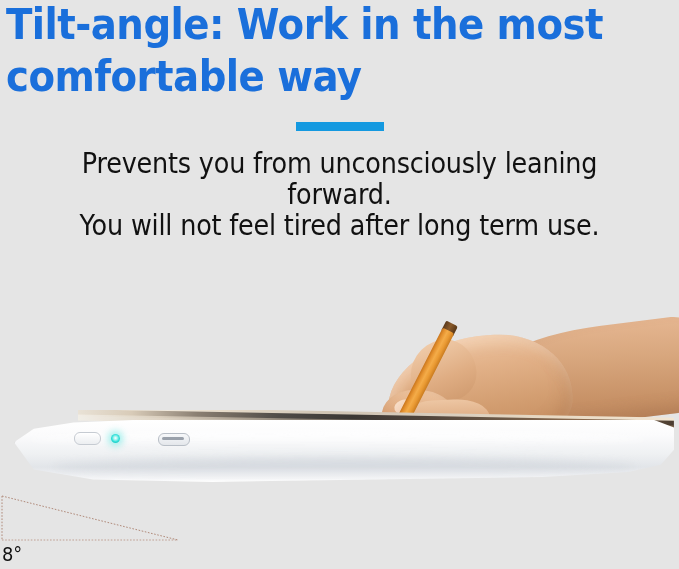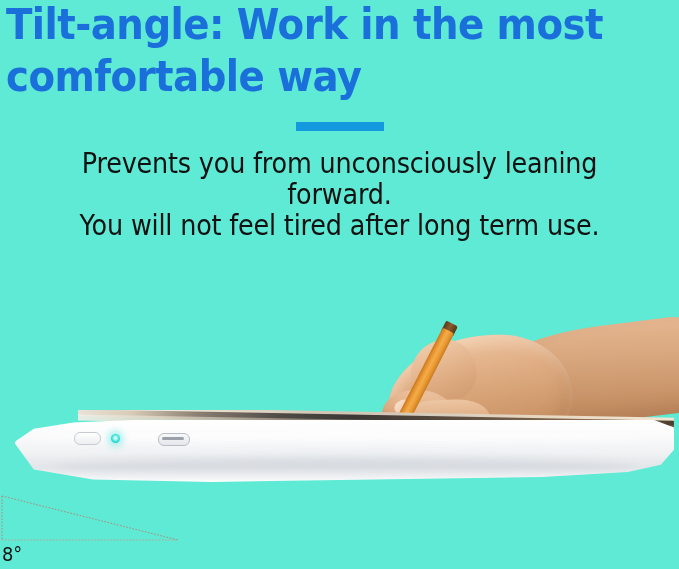--- a/index.html
+++ b/index.html
@@ -12,21 +12,21 @@
     height: 569px;
     position: relative;
     overflow: hidden;
     font-family: "Liberation Sans", sans-serif;
     -webkit-font-smoothing: antialiased;
   }
 
   .page {
     position: absolute;
     inset: 0;
-    background: #5eead4;
+    background: #e5e5e5;
   }
 
   
   .headline {
     position: absolute;
     left: 6px;
     top: -2px;
     width: 668px;
     color: #1a6fdb;
     font-family: "DejaVu Sans", sans-serif;

